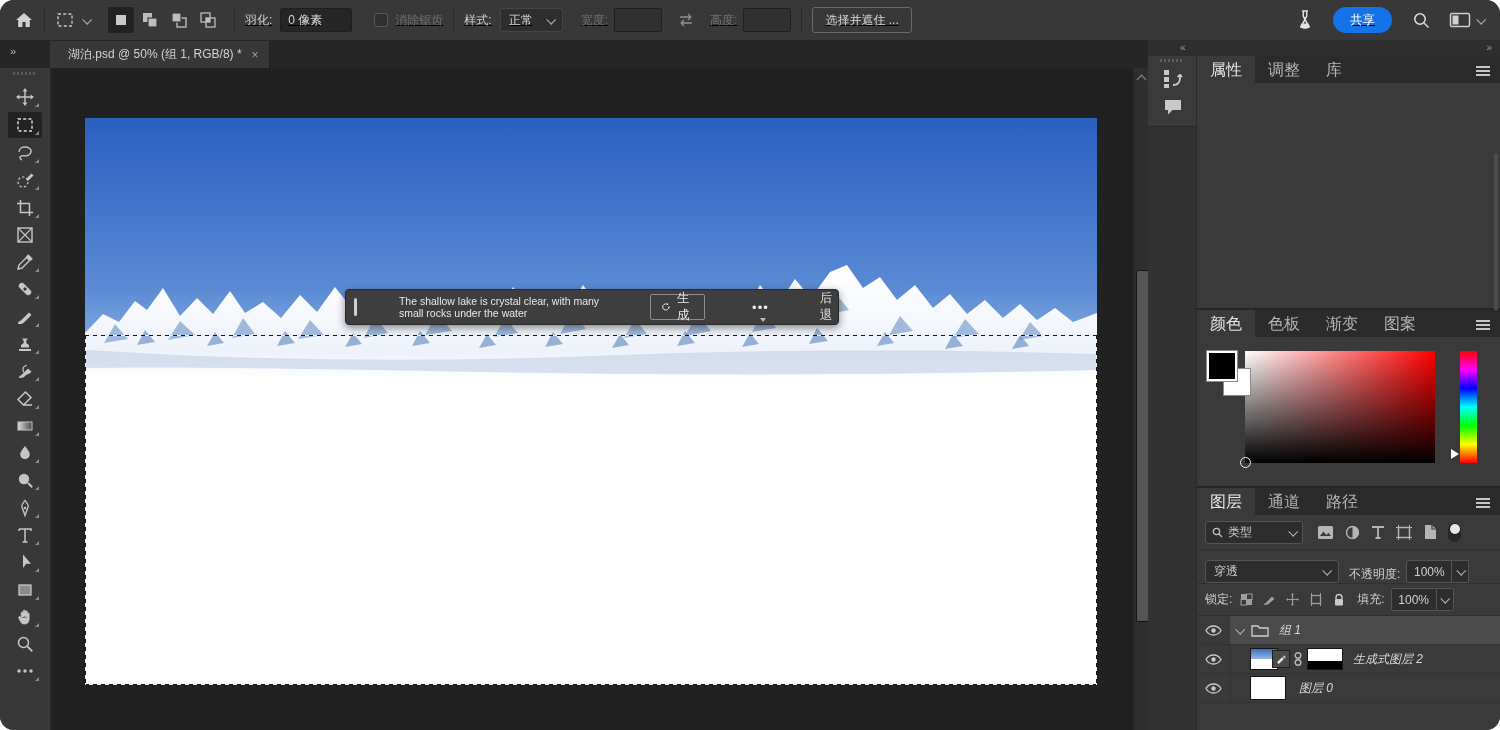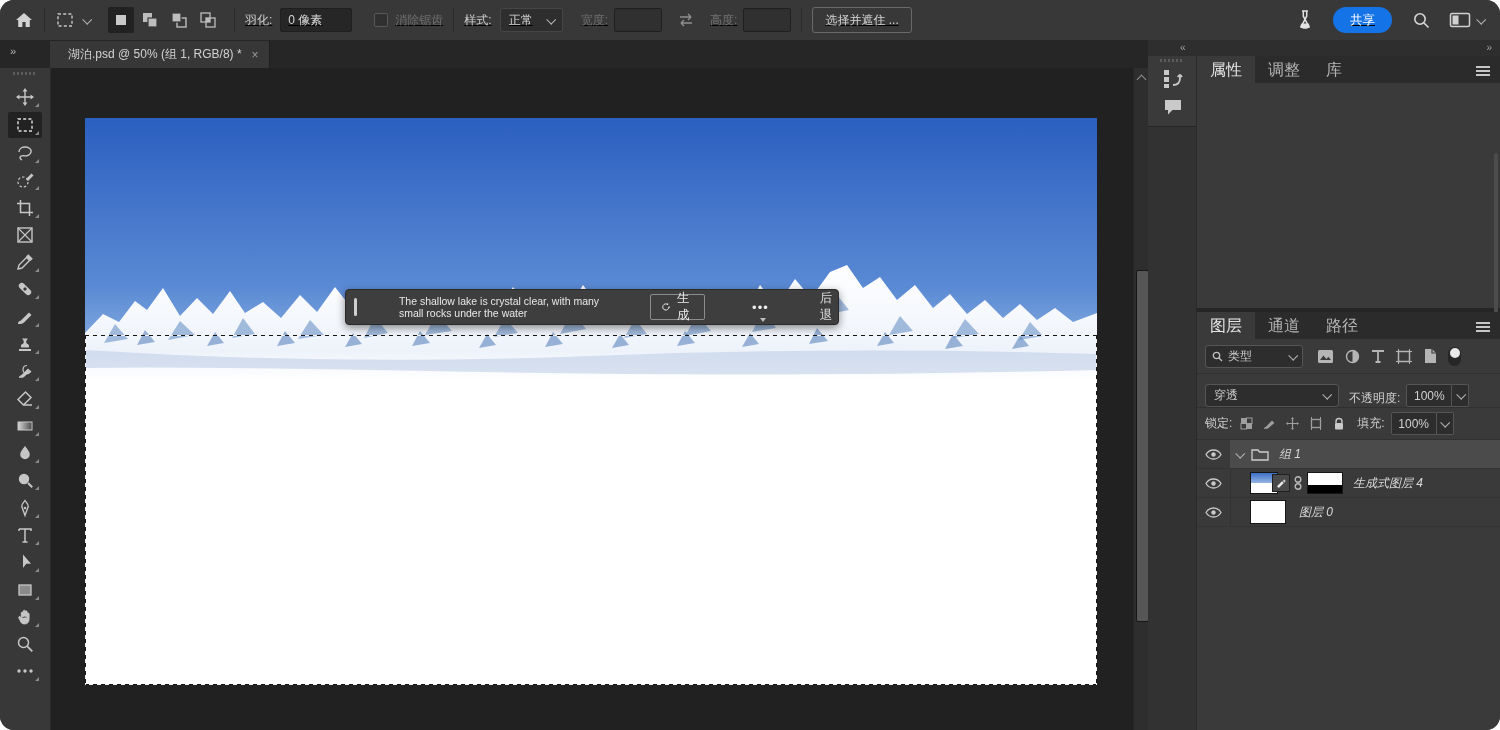--- a/index.html
+++ b/index.html
@@ -494,20 +494,39 @@
         <span class="ptab">调整</span>
         <span class="ptab">库</span>
         <span class="menu-icon"></span>
       </div>
       <div class="props-body">
         <div class="props-scroll"></div>
       </div>
     </div>
     <div class="panel-divider"></div>
 
+    <div>
+      <div class="panel-tabs">
+        <span class="ptab active">颜色</span>
+        <span class="ptab">色板</span>
+        <span class="ptab">渐变</span>
+        <span class="ptab">图案</span>
+        <span class="menu-icon"></span>
+      </div>
+      <div class="color-body">
+        <div class="swatch-fg"></div>
+        <div class="swatch-bg"></div>
+        <div class="sat-field">
+          <div class="sat-cursor"></div>
+        </div>
+        <div class="hue-bar">
+          <div class="hue-pointer"></div>
+        </div>
+      </div>
+    </div>
     <div class="panel-divider"></div>
 
     <div>
       <div class="panel-tabs">
         <span class="ptab active">图层</span>
         <span class="ptab">通道</span>
         <span class="ptab">路径</span>
         <span class="menu-icon"></span>
       </div>
 
@@ -625,21 +644,21 @@
               <svg width="11" height="11" viewBox="0 0 11 11">
                   <path d="M1 10l5-5 1.8 1.8-5 5z" fill="#e6e6e6" transform="translate(0,-1.8)"></path>
                   <path d="M8.2 1l.55 1.45L10.2 3l-1.45.55L8.2 5l-.55-1.45L6.2 3l1.45-.55z" fill="#e6e6e6"></path>
                 </svg>
             </div>
             <svg width="8" height="16" viewBox="0 0 8 16" style="margin-left:4px;">
                 <circle cx="4" cy="4.5" r="2.8" fill="none" stroke="#b9b9b9" stroke-width="1.4"></circle>
                 <circle cx="4" cy="11.5" r="2.8" fill="none" stroke="#b9b9b9" stroke-width="1.4"></circle>
               </svg>
             <div class="thumb mask-thumb" style="margin-left:5px;"></div>
-            <span class="layer-name" style="margin-left:10px;">生成式图层 4</span>
+            <span class="layer-name" style="margin-left:10px;">生成式图层 2</span>
           </div>
         </div>
 
         <div class="layer-row">
           <div class="eye-cell">
             <svg width="17" height="11" viewBox="0 0 17 11">
                 <path d="M1 5.5C3 2 5.5 1 8.5 1s5.5 1 7.5 4.5C14 9 11.5 10 8.5 10S3 9 1 5.5z" fill="none" stroke="#c9c9c9" stroke-width="1.3"></path>
                 <circle cx="8.5" cy="5.5" r="2.2" fill="#c9c9c9"></circle>
               </svg>
           </div>

